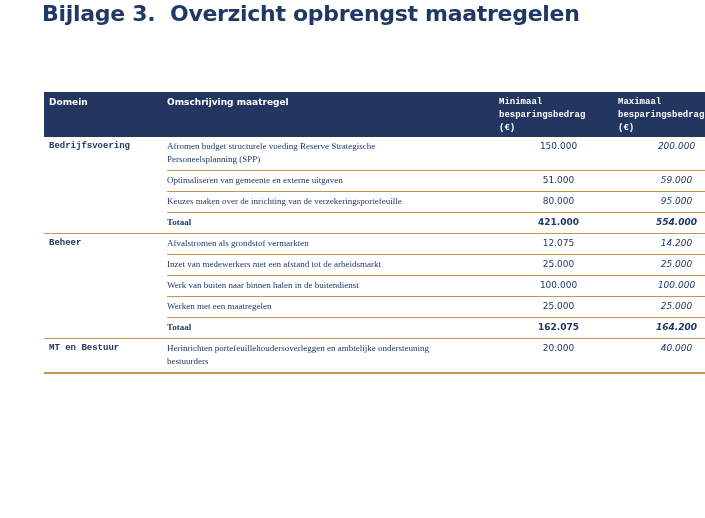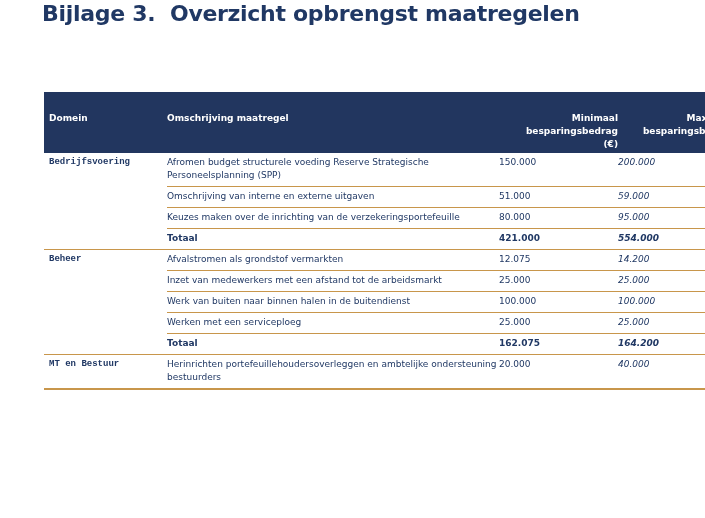--- a/index.html
+++ b/index.html
@@ -35,33 +35,33 @@
     color:var(--navy-text,#203864);
   }
   col.w-dom{width:123px;}
   col.w-desc{width:332px;}
   col.w-min{width:119px;}
   col.w-max{width:122px;}
   thead th{
     background:var(--navy-header-bg,#22365F);
     color:#ffffff;font-weight:bold;
     text-align:left;vertical-align:top;
-    padding:20px 0 2px 0;
+    padding:4px 0 2px 0;
     white-space:pre-line;
   }
   th.c-dom{padding-left:5px;}
-  th.c-num{text-align:right;white-space:pre;}
+  th.c-num{white-space:pre;font-family:Liberation Mono, monospace;}
   th.c-last{padding-right:5px;}
   tbody td{
     vertical-align:top;
     padding:3px 0 4px 0;
   }
   td.c-dom{font-weight:bold;padding-left:5px;font-family:Liberation Mono, monospace;}
-  td.c-desc{white-space:pre;}
-  td.c-num{text-align:left;}
+  td.c-desc{white-space:pre;font-family:Liberation Serif, serif;}
+  td.c-num{text-align:center;}
   td.c-last{padding-right:5px;font-style:italic;}
   tr.sep td.c-desc, tr.sep td.c-num{border-top:1px solid var(--rule-tan,#C8964B);}
   tr.group-sep td{border-top:1px solid var(--rule-tan,#C8964B);}
   tr.total td{font-weight:bold;}
   tbody tr:last-child td{border-bottom:2px solid var(--rule-tan,#C8964B);}
   .pagenum{
     position:absolute;left:2px;top:509px;
     font-size:11px;font-weight:bold;
     color:var(--page-number-tan,#C8964B);
   }
@@ -96,21 +96,21 @@
 
       <tr>
         <td class="c-dom">Bedrijfsvoering</td>
         <td class="c-desc">Afromen budget structurele voeding Reserve Strategische
 Personeelsplanning (SPP)</td>
         <td class="c-num">150.000</td>
         <td class="c-num c-last">200.000</td>
       </tr>
       <tr class="sep">
         <td class="c-dom"></td>
-        <td class="c-desc">Omschrijving van interne en externe uitgaven</td>
+        <td class="c-desc">Optimaliseren van gemeente en externe uitgaven</td>
         <td class="c-num">51.000</td>
         <td class="c-num c-last">59.000</td>
       </tr>
       <tr class="sep">
         <td class="c-dom"></td>
         <td class="c-desc">Keuzes maken over de inrichting van de verzekeringsportefeuille</td>
         <td class="c-num">80.000</td>
         <td class="c-num c-last">95.000</td>
       </tr>
       <tr class="sep total">
@@ -133,21 +133,21 @@
         <td class="c-num c-last">25.000</td>
       </tr>
       <tr class="sep">
         <td class="c-dom"></td>
         <td class="c-desc">Werk van buiten naar binnen halen in de buitendienst</td>
         <td class="c-num">100.000</td>
         <td class="c-num c-last">100.000</td>
       </tr>
       <tr class="sep">
         <td class="c-dom"></td>
-        <td class="c-desc">Werken met een serviceploeg</td>
+        <td class="c-desc">Werken met een maatregelen</td>
         <td class="c-num">25.000</td>
         <td class="c-num c-last">25.000</td>
       </tr>
       <tr class="sep total">
         <td class="c-dom"></td>
         <td class="c-desc">Totaal</td>
         <td class="c-num">162.075</td>
         <td class="c-num c-last">164.200</td>
       </tr>
 

